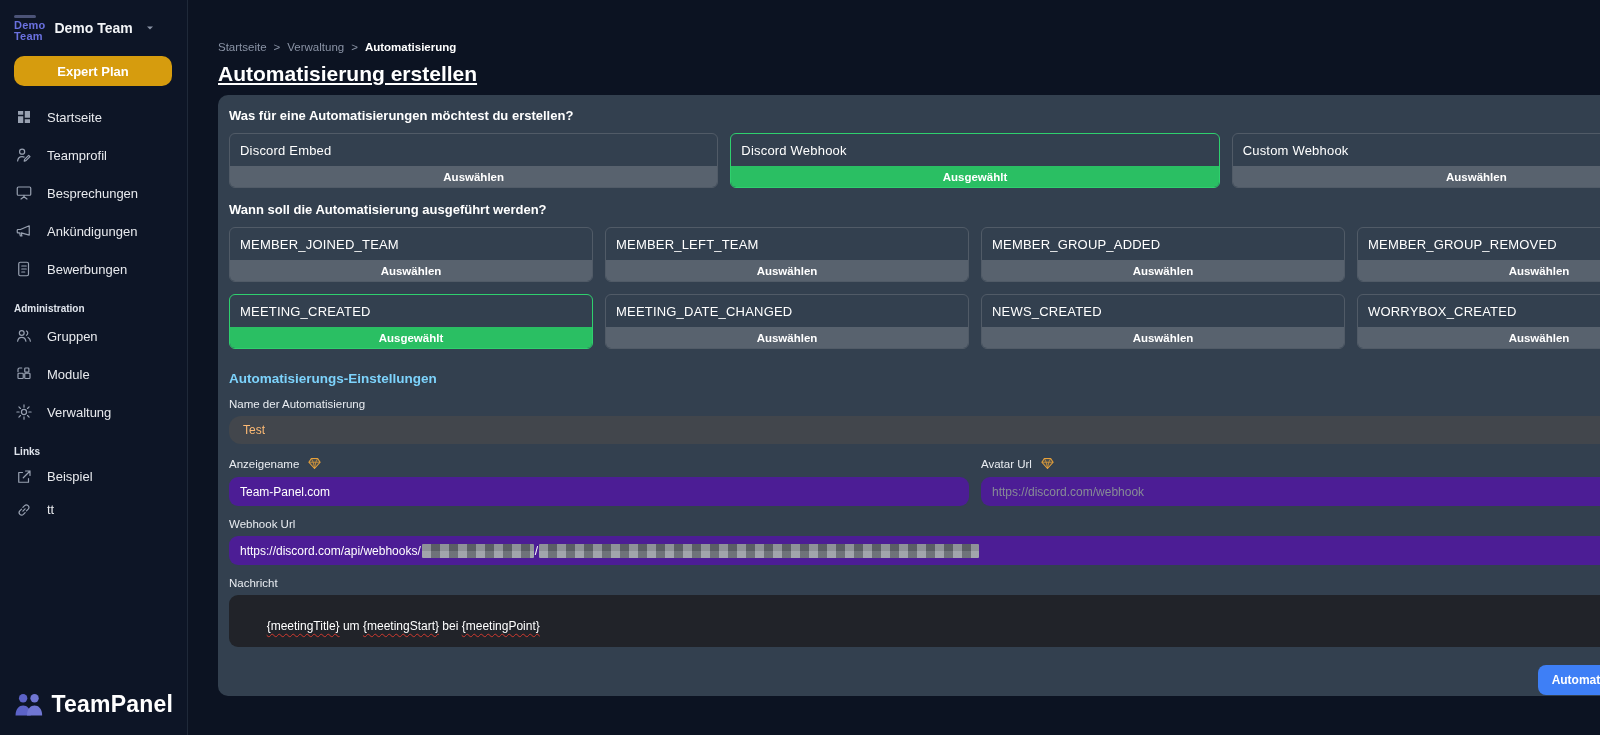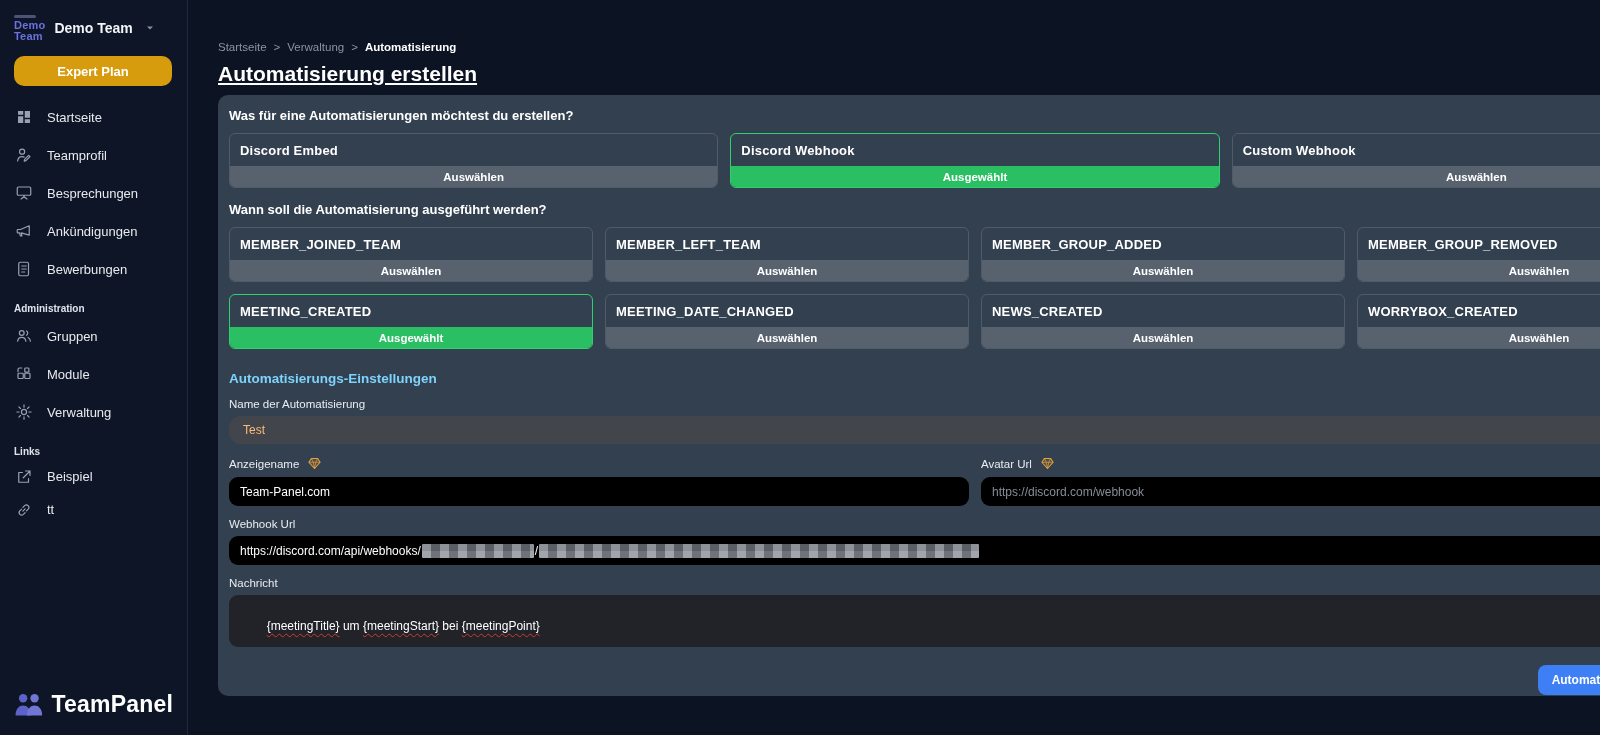--- a/index.html
+++ b/index.html
@@ -43,29 +43,29 @@
   .panel { margin-top:9px; width:1514px; height:601px; background:#33404f; border-radius:10px; padding:11px; }
   .section-h { font-size:13px; font-weight:700; color:#fff; margin:2px 0 10px; }
   .section-h.mt { margin-top:14px; }
   .settings-h { font-size:13.5px; font-weight:700; color:#7dd3fc; margin:22px 0 0; }
 
   .cards3 { display:grid; grid-template-columns:repeat(3,1fr); gap:12px; }
   .cards4 { display:grid; grid-template-columns:repeat(4,1fr); gap:12px; margin-bottom:2px; }
   .tcard { border:1px solid #515b67; border-radius:6px; overflow:hidden; cursor:pointer; background:transparent; }
   .tcard.selected { border-color:#2fd06e; }
   .tcard-head { height:32px; display:flex; align-items:center; justify-content:space-between; padding:0 10px; }
-  .tcard-title { font-size:13px; font-weight:700; color:#fff; letter-spacing:.2px; }
+  .tcard-title { font-size:13px; font-weight:400; color:#fff; letter-spacing:.2px; }
   .tcard-bar { height:21px; background:#58626e; display:flex; align-items:center; justify-content:center;
     color:#fff; font-size:11.5px; font-weight:700; }
   .tcard.selected .tcard-bar { background:#2abf63; }
 
   .field-label { display:flex; align-items:center; gap:7px; font-size:11.5px; color:#e9ecf1; margin:12px 0 6px; }
   .input-light { height:28px; background:#42464c; border-radius:12px; display:flex; align-items:center;
     padding:0 14px; font-size:12px; color:#fdba74; cursor:text; }
-  .input-dark { height:29px; background:#000000; border-radius:9px; display:flex; align-items:center;
+  .input-dark { height:29px; background:#4c1d95; border-radius:9px; display:flex; align-items:center;
     padding:0 11px; font-size:12px; color:#fff; cursor:text; white-space:pre; overflow:hidden; }
   .placeholder { color:#878c96; }
   .grid2 { display:grid; grid-template-columns:1fr 1fr; gap:12px; }
   .redacted { display:inline-block; height:14px; border-radius:1px; vertical-align:middle; margin:0 1px;
     background-image:
       repeating-linear-gradient(0deg, #878c94 0 7px, #6e737b 7px 14px),
       repeating-linear-gradient(90deg, rgba(255,255,255,.22) 0 9px, rgba(0,0,0,.18) 9px 18px);
     background-blend-mode:overlay; filter:blur(.4px); }
   .redacted.r1 { width:112px; }
   .redacted.r2 { width:440px; }

